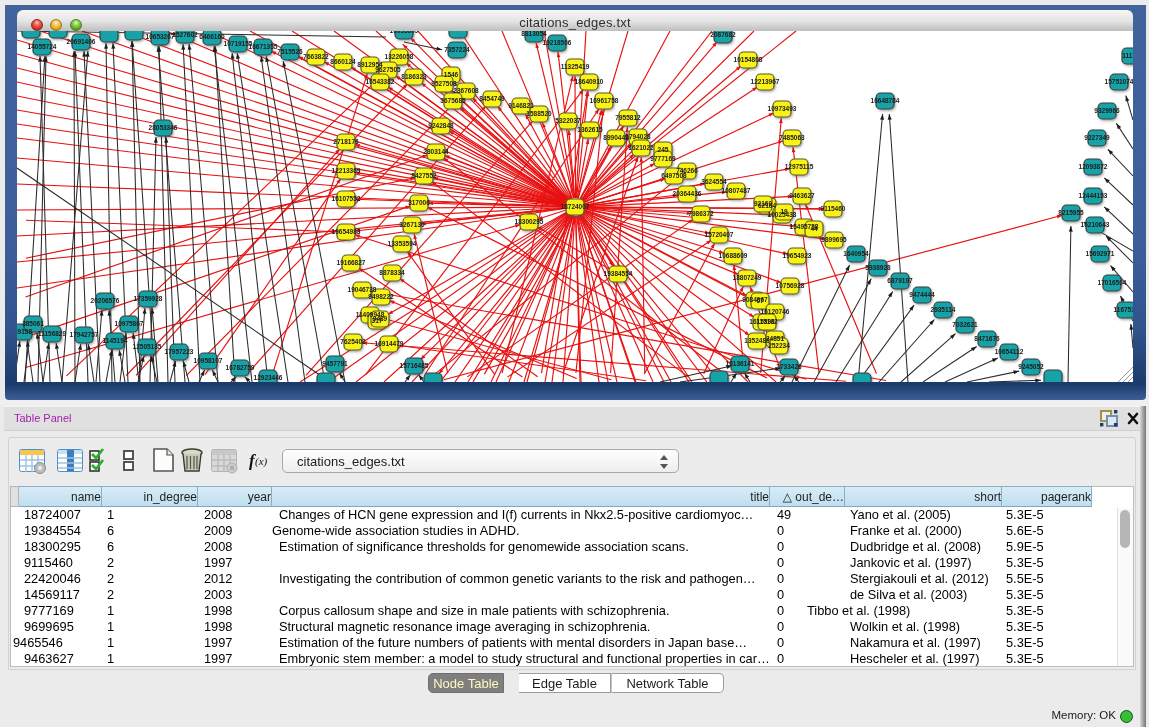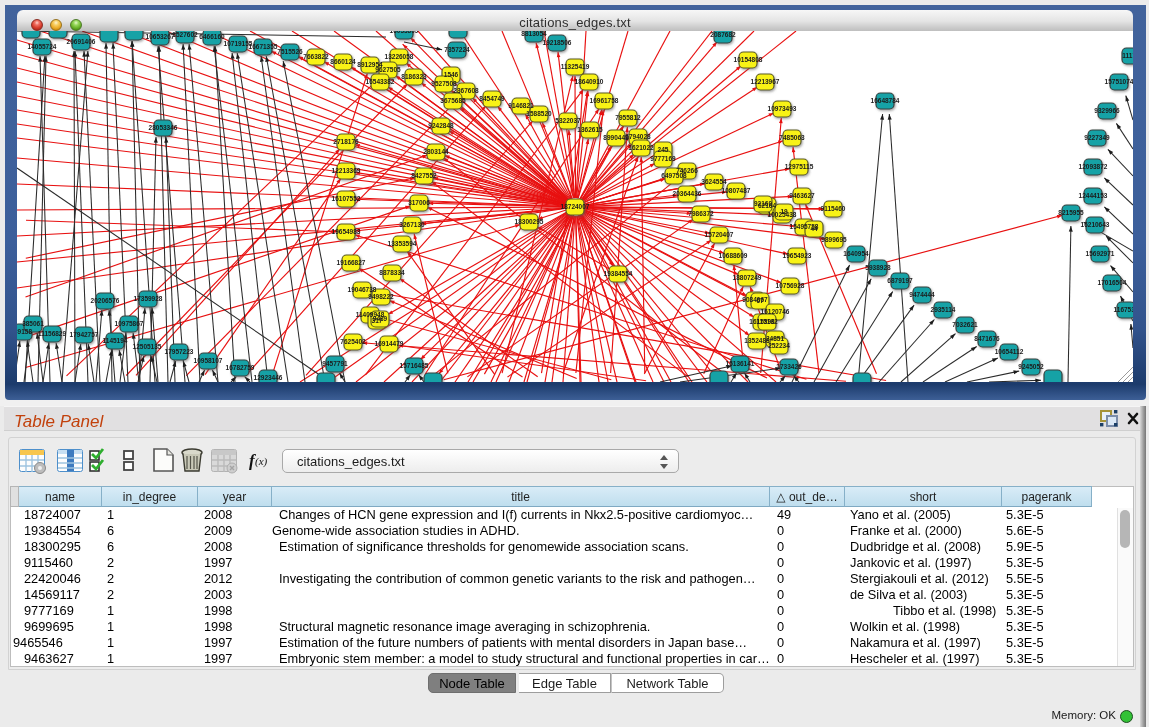--- a/index.html
+++ b/index.html
@@ -18,47 +18,47 @@
   letter-spacing:.2px; }
 .tl { width:12px; height:12px; border-radius:50%; top:9px; }
 #tl-r { left:14px; background:radial-gradient(circle at 50% 28%,#ffd3cc 0%,#ef7164 25%,#da4030 55%,#b62a1d 78%,#801a0f 100%); border:1px solid #8c2b22;}
 #tl-y { left:33px; background:radial-gradient(circle at 50% 28%,#fff3cf 0%,#f8cf62 28%,#edae2e 58%,#d3900e 80%,#8f6208 100%); border:1px solid #97721e;}
 #tl-g { left:53px; background:radial-gradient(circle at 50% 28%,#e4f9c8 0%,#97d75b 28%,#6cb52c 58%,#4f9214 80%,#346309 100%); border:1px solid #4e7b28;}
 
 
 #gap { left:0; top:400px; width:1149px; height:6px; background:#f0f0f0; }
 #phdr { left:4px; top:406px; width:1141px; height:25px; background:#e1e0e1;
   border-top:1px solid #f5f5f5; border-bottom:1px solid #cfcfcf; }
-#phdr span { position:absolute; left:10px; top:5px; font-size:17px; color:#c2410c;font-style:italic; }
+#phdr span { position:absolute; left:10px; top:5px; font-size:11px; color:#a21caf; }
 #lower { left:0; top:431px; width:1149px; height:296px; background:#ebebeb; }
 #toolwrap { left:8px; top:6px; width:1128px; height:233px; background:#ececec;
   border:1px solid #d2d2d2; border-radius:3px 3px 0 0; }
 
 #dropdown { left:282px; top:449px; width:397px; height:24px; background:linear-gradient(180deg,#ffffff,#ededed);
   border:1px solid #a9a9a9; border-radius:5px; }
 #dropdown span { position:absolute; left:14px; top:4px; font-size:13px; color:#1c1c1c; }
 
 
 #tbl { left:10px; top:486px; width:1124px; height:181px; background:#fff;
   border:1px solid #bdbdbd; }
 .hc { position:absolute; top:486px; height:21px; background:linear-gradient(180deg,#d9ecf7,#bfdeee);
   border-right:1px solid #86b0c8; border-top:1px solid #86b0c8; border-bottom:1px solid #7fa9c2;
-  font-size:12px; color:#1f1f1f; text-align:center; line-height:20px; }
+  font-size:12px; color:#1f1f1f; text-align:right; line-height:20px; }
 #rowhdr { left:10px; top:486px; width:9px; height:21px; background:#e0e0e0; border:1px solid #b5b5b5; }
 .brow { position:absolute; left:0; height:16px; width:1149px; }
 .bc { position:absolute; height:16px; font-size:12.8px; color:#000; line-height:15px;
   white-space:nowrap; overflow:hidden; }
 #vsb { left:1117px; top:508px; width:16px; height:158px; background:#fafafa;
   border-left:1px solid #e0e0e0; }
 #vsbthumb { left:1120px; top:510px; width:10px; height:38px; background:#b6b6b6; border-radius:5px; }
 
 
 .tab { position:absolute; top:673px; height:20px; font-size:13px; text-align:center;
   line-height:19px; color:#1c1c1c; background:#fff; border:1px solid #9d9d9d; }
-#tab1 { left:428px; width:88px; border-radius:5px 0 0 5px; background:#7f7f7f; color:#000000;
+#tab1 { left:428px; width:76px; border-radius:5px 0 0 5px; background:#7f7f7f; color:#fef9c3;
   border-color:#6e6e6e; }
 #tab2 { left:519px; width:92px; border-left:none; }
 #tab3 { left:611px; width:113px; border-radius:0 5px 5px 0; border-left:1px solid #c4c4c4; }
 
 #mem { right:33px; top:709px; font-size:11.5px; color:#1a1a1a; }
 #memdot { left:1120px; top:710px; width:13px; height:13px; border-radius:50%;
   background:#32c136; border:1.5px solid #1e4d20; }
 #appedge { left:1140px; top:406px; width:6px; height:321px;
   background:linear-gradient(90deg,#d8d8d8,#9a9a9a 60%,#777); }
 
@@ -969,22 +969,23 @@
       <div class="bc" style="left:102px;width:96px;padding-left:5px">2</div>
       <div class="bc" style="left:198px;width:74px;padding-left:6px">2003</div>
       <div class="bc" style="left:770px;width:75px;padding-left:7px">0</div>
       <div class="bc" style="left:845px;width:157px;padding-left:5px">de Silva et al. (2003)</div>
       <div class="bc" style="left:1002px;width:90px;padding-left:4px">5.3E-5</div>
     </div>
 <div class="brow" style="top:603px">
       <div class="bc" style="left:19px;width:83px;padding-left:5px">9777169</div>
       <div class="bc" style="left:102px;width:96px;padding-left:5px">1</div>
       <div class="bc" style="left:198px;width:74px;padding-left:6px">1998</div>
+      <div class="bc" style="left:272px;width:498px;padding-left:7px">Corpus callosum shape and size in male patients with schizophrenia.</div>
       <div class="bc" style="left:770px;width:75px;padding-left:7px">0</div>
-      <div class="bc" style="left:888px;width:157px;padding-left:5px">Tibbo et al. (1998)</div>
+      <div class="bc" style="left:802px;width:157px;padding-left:5px">Tibbo et al. (1998)</div>
       <div class="bc" style="left:1002px;width:90px;padding-left:4px">5.3E-5</div>
     </div>
 <div class="brow" style="top:619px">
       <div class="bc" style="left:19px;width:83px;padding-left:5px">9699695</div>
       <div class="bc" style="left:102px;width:96px;padding-left:5px">1</div>
       <div class="bc" style="left:198px;width:74px;padding-left:6px">1998</div>
       <div class="bc" style="left:272px;width:498px;padding-left:7px">Structural magnetic resonance image averaging in schizophrenia.</div>
       <div class="bc" style="left:770px;width:75px;padding-left:7px">0</div>
       <div class="bc" style="left:845px;width:157px;padding-left:5px">Wolkin et al. (1998)</div>
       <div class="bc" style="left:1002px;width:90px;padding-left:4px">5.3E-5</div>

